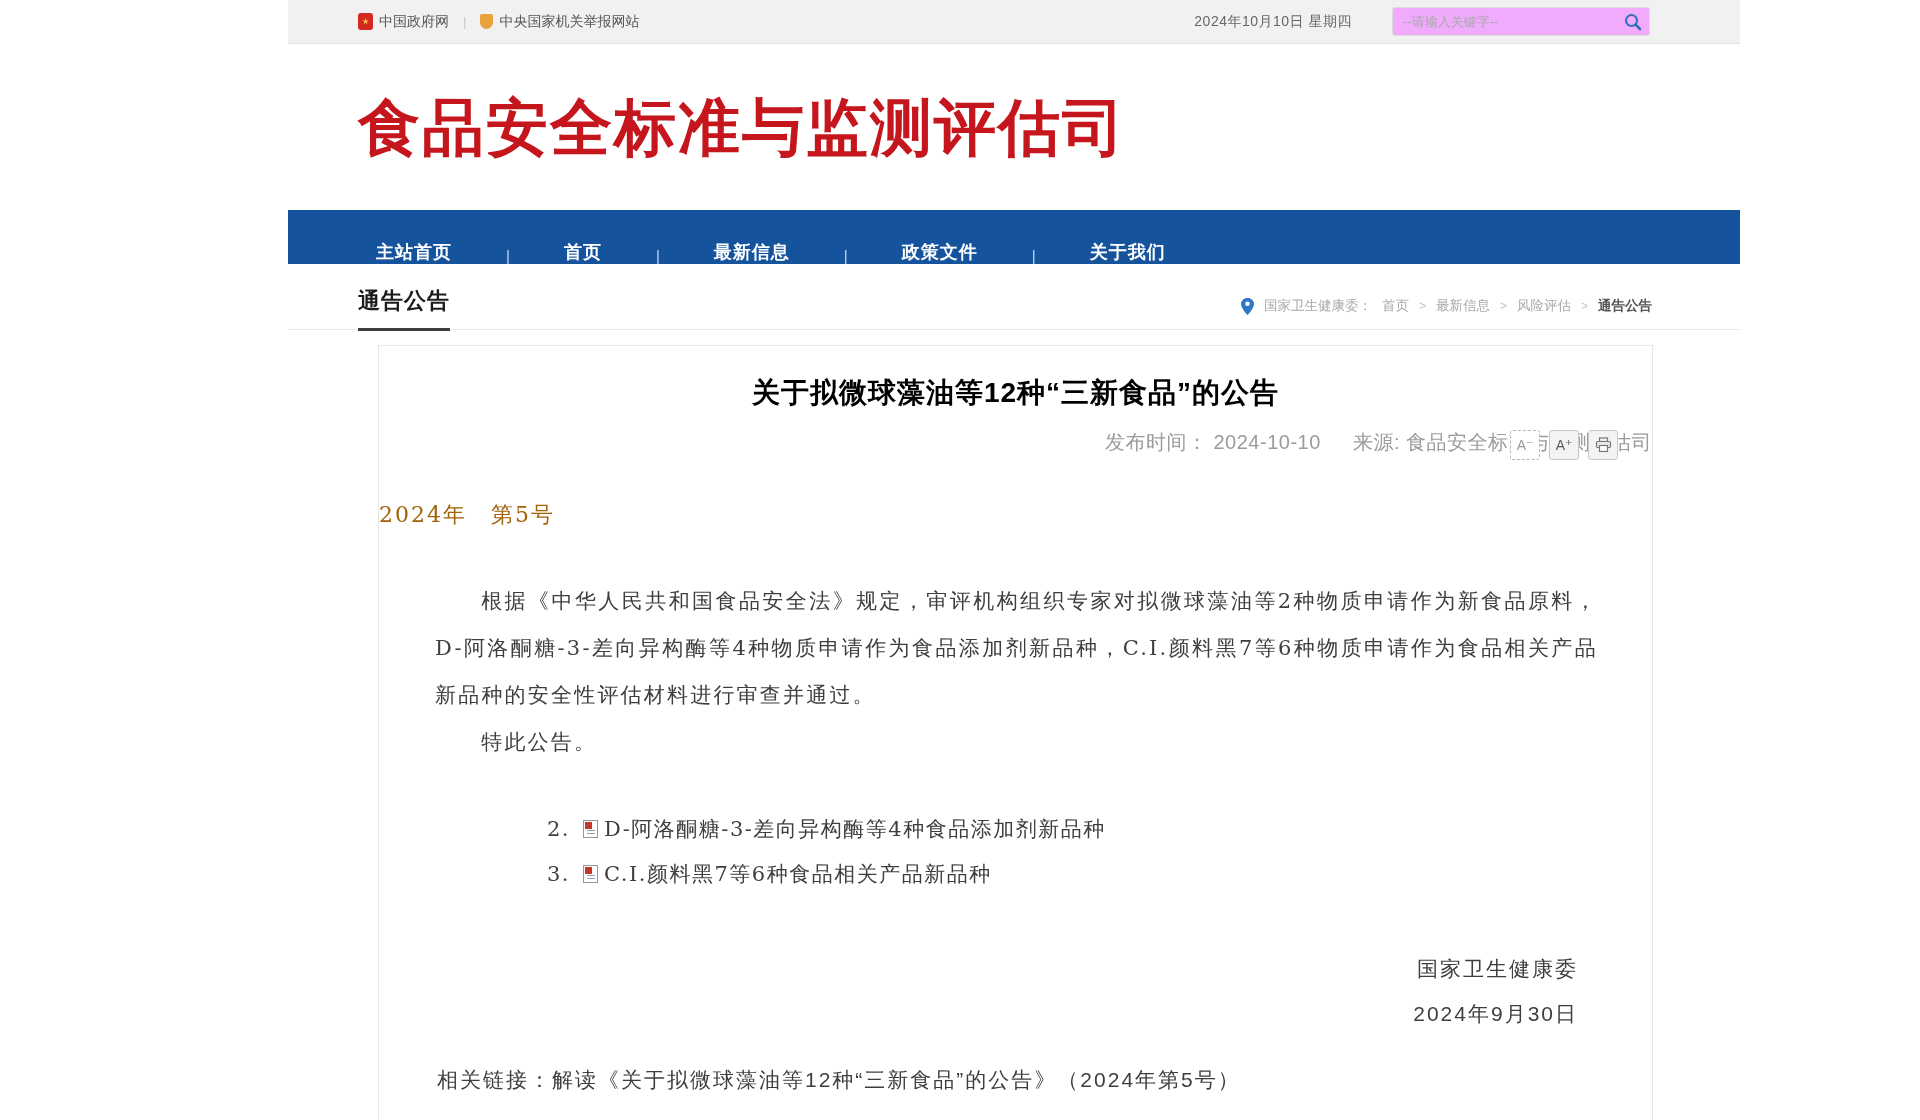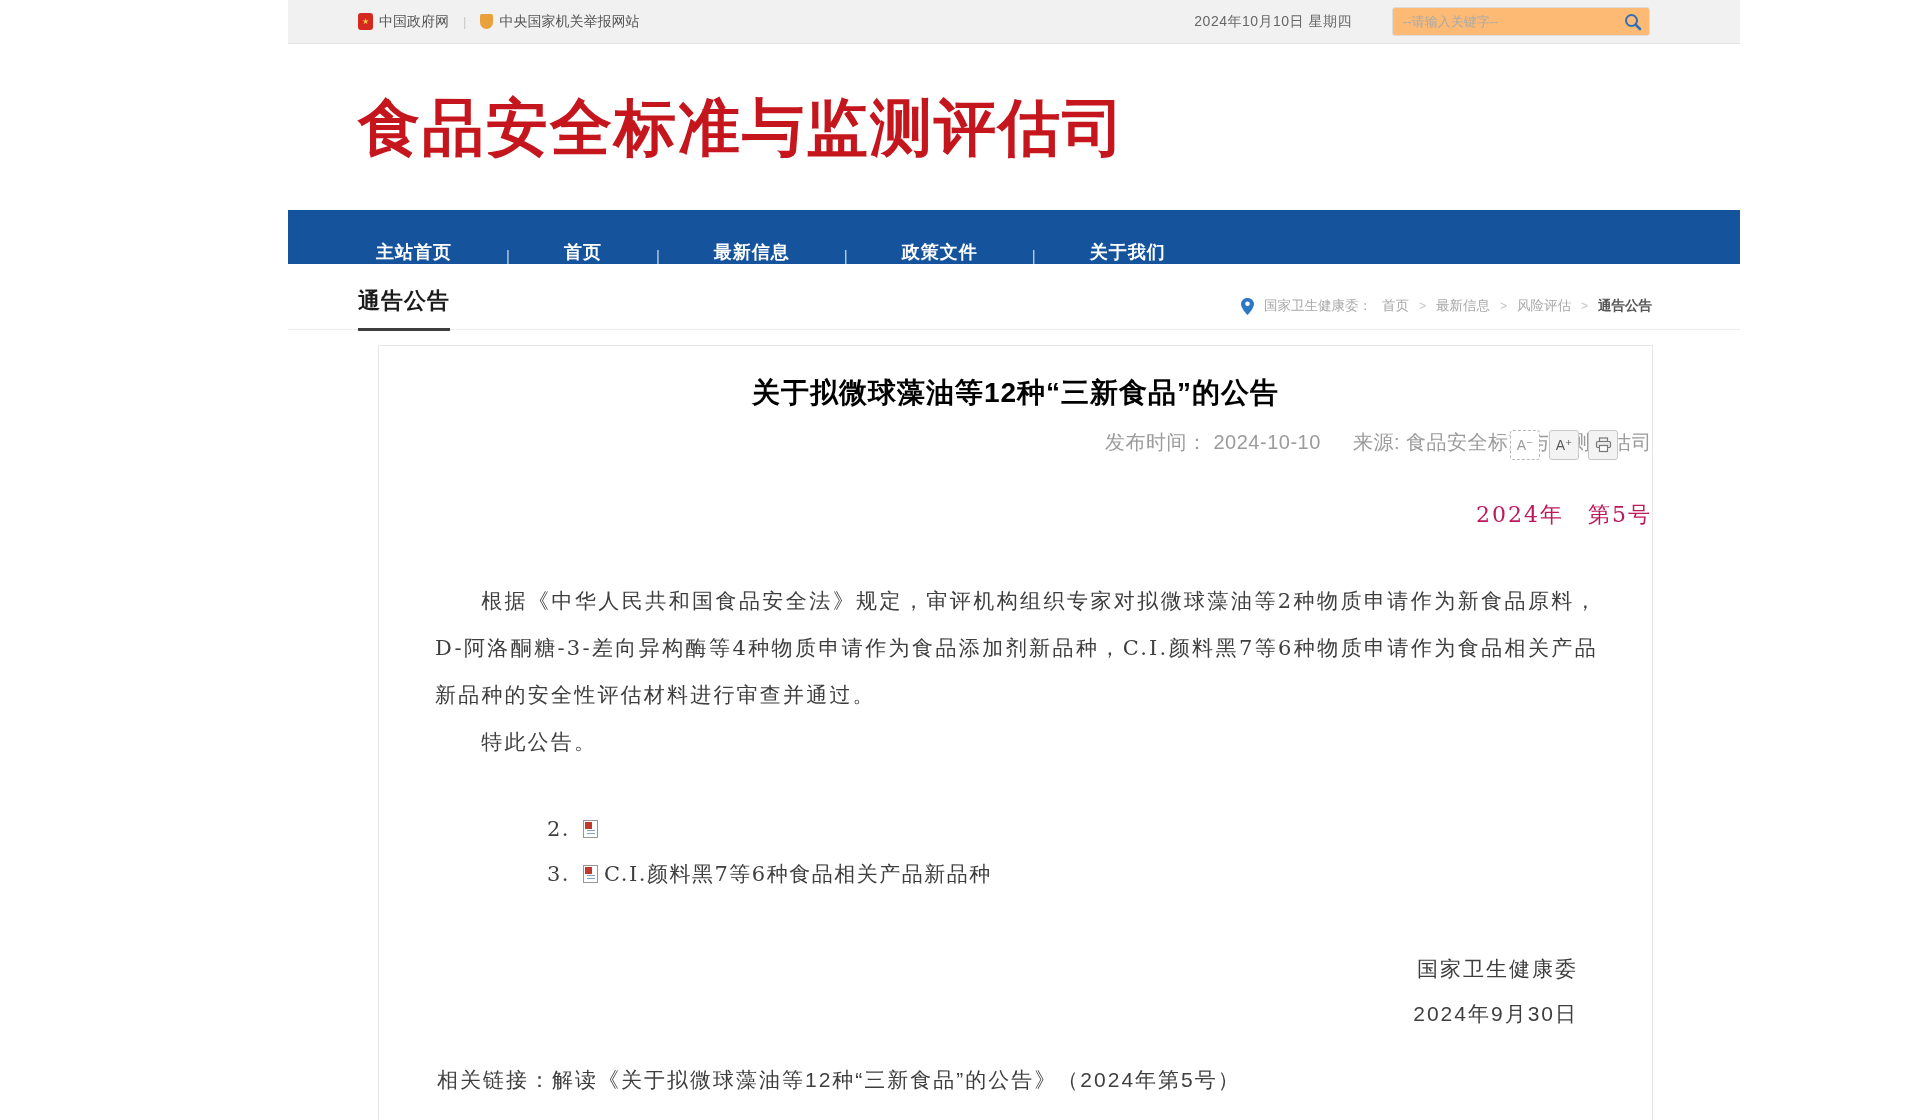--- a/index.html
+++ b/index.html
@@ -23,21 +23,21 @@
     display:inline-flex; align-items:center; justify-content:center; flex:none;
   }
   .national-emblem-icon::after { content:"★"; color:#f6c94d; font-size:8px; line-height:1; }
   .report-site-icon {
     width:13px; height:15px; background:#e9a23b; border-radius:2px 2px 7px 7px; flex:none;
   }
   .topbar-divider { color:#c9c9c9; margin:0 14px; font-size:13px; }
   .topbar-spacer { flex:1; }
   .topbar-date { font-size:14px; color:#666; margin-right:40px; letter-spacing:.5px; }
   .search-box {
-    width:258px; height:29px; background:#fdba74; border:1px solid #dcdcdc; border-radius:3px;
+    width:258px; height:29px; background:#f0abfc; border:1px solid #dcdcdc; border-radius:3px;
     display:flex; align-items:center;
   }
   .search-box input {
     flex:1; min-width:0; border:none; outline:none; background:transparent;
     font-size:13px; color:#333; padding:0 10px;
     font-family:"Liberation Sans","DejaVu Sans",sans-serif;
   }
   .search-box input::placeholder { color:#a9a9a9; }
   .search-btn { width:32px; height:27px; border:none; background:transparent; display:flex; align-items:center; justify-content:center; cursor:pointer; }
 
@@ -80,21 +80,21 @@
   .article-meta .meta-gap { margin-left:26px; }
   .tools { position:absolute; top:84px; right:34px; display:flex; gap:9px; }
   .tool-btn {
     width:30px; height:30px; border-radius:3px; display:flex; align-items:center; justify-content:center;
     font-size:14px; cursor:pointer; background:#f3f3f3; border:1px solid #c8c8c8; color:#5a5a5a;
     font-family:"Liberation Sans","DejaVu Sans",sans-serif;
   }
   .tool-btn.font-smaller { background:#fff; border:1px dashed #b8b8b8; color:#9a9a9a; }
 
   .serif { font-family:"DejaVu Serif","Liberation Serif",serif; }
-  .doc-number { margin-top:44px; text-align:right; font-size:22px; color:#be185d; letter-spacing:2px; }
+  .doc-number { margin-top:44px; text-align:left; font-size:22px; color:#a16207; letter-spacing:2px; }
 
   .article-body { margin:48px 54px 0 56px; font-size:21px; color:#3e3e3e; line-height:47px; letter-spacing:2.2px; }
   .article-body p { text-align:justify; text-indent:2.2em; }
 
   .attachments { margin:40px 0 0 72px; font-size:21px; color:#3e3e3e; letter-spacing:1.5px; }
   .att-row { display:flex; align-items:center; height:45px; }
   .att-label { width:96px; flex:none; }
   .att-num { width:36px; flex:none; }
   .doc-icon {
     width:15px; height:18px; border:1px solid #979797; background:#fdfdfd;
@@ -205,20 +205,21 @@
     <div class="article-body serif">
       <p>根据《中华人民共和国食品安全法》规定，审评机构组织专家对拟微球藻油等2种物质申请作为新食品原料，D-阿洛酮糖-3-差向异构酶等4种物质申请作为食品添加剂新品种，C.I.颜料黑7等6种物质申请作为食品相关产品新品种的安全性评估材料进行审查并通过。</p>
       <p>特此公告。</p>
     </div>
 
     <div class="attachments serif">
       <div class="att-row">
         <span class="att-label"></span>
         <span class="att-num">2.</span>
         <span class="doc-icon"></span>
+        <span class="att-text">D-阿洛酮糖-3-差向异构酶等4种食品添加剂新品种</span>
       </div>
       <div class="att-row">
         <span class="att-label"></span>
         <span class="att-num">3.</span>
         <span class="doc-icon"></span>
         <span class="att-text">C.I.颜料黑7等6种食品相关产品新品种</span>
       </div>
     </div>
 
     <div class="signature">

